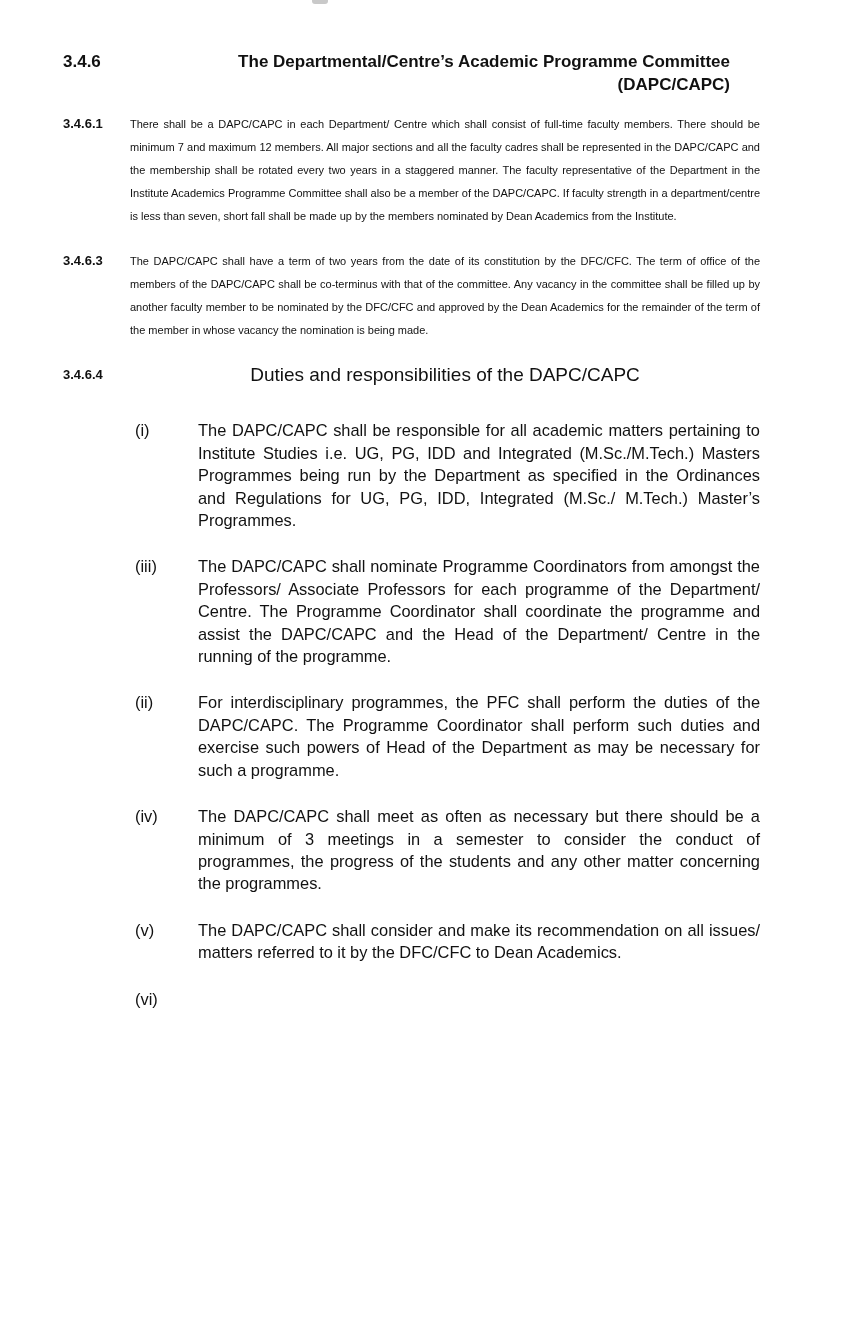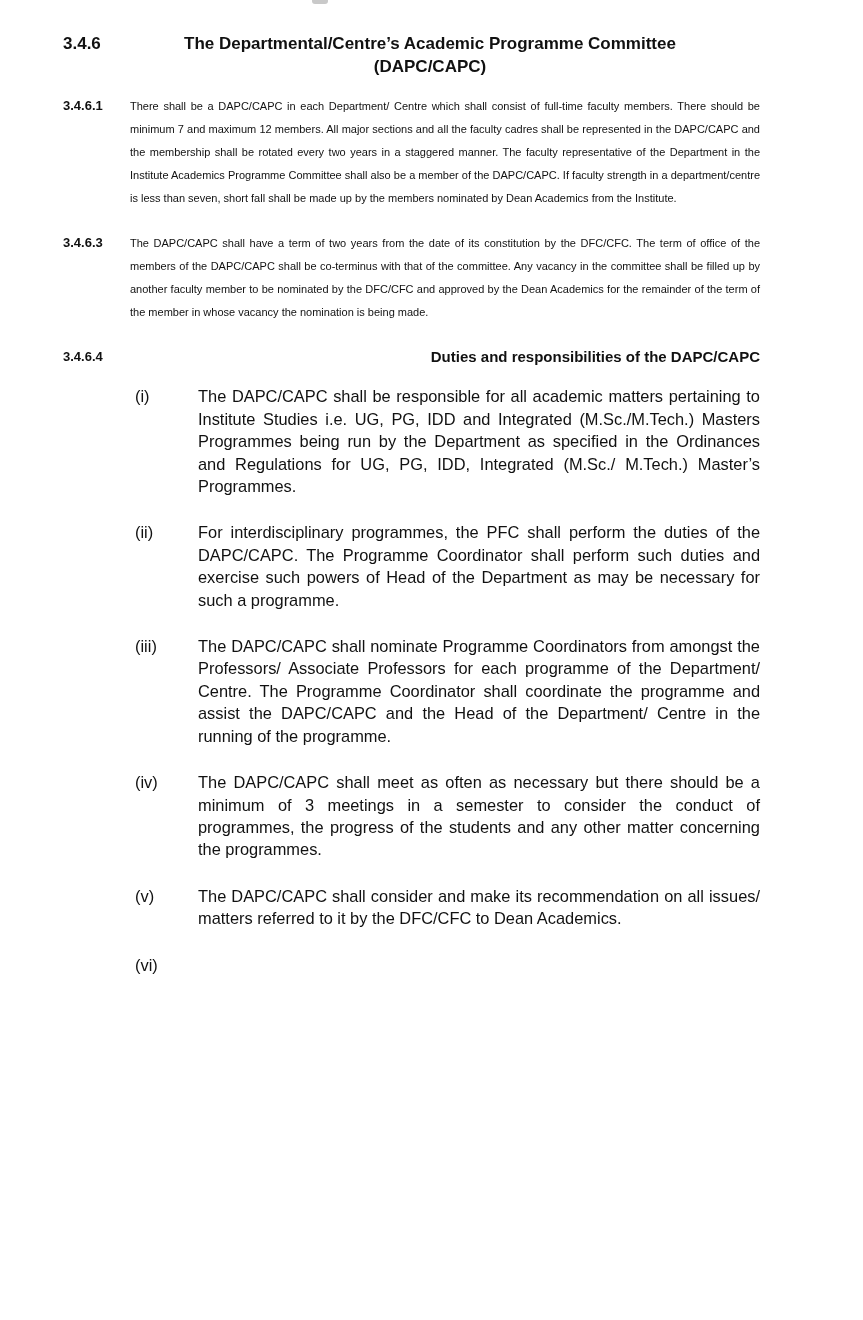--- a/index.html
+++ b/index.html
@@ -20,21 +20,21 @@
     position: absolute;
     left: 312px;
     top: 0;
     width: 16px;
     height: 4px;
     background: #c9c9c9;
     border-radius: 0 0 3px 3px;
   }
   .page {
     box-sizing: border-box;
-    padding: 32px 103px 0 63px;
+    padding: 50px 103px 0 63px;
   }
   .row {
     display: flex;
     align-items: flex-start;
   }
   .num-col {
     width: 67px;
     flex: 0 0 67px;
     font-weight: bold;
     font-size: 13px;
@@ -51,31 +51,31 @@
   .main-heading .num-col {
     font-size: 17px;
     line-height: 23px;
   }
   .main-heading .heading-text {
     width: 600px;
     flex: 0 0 600px;
     font-weight: bold;
     font-size: 17px;
     line-height: 23px;
-    text-align: center;
+    text-align: right;
   }
   .clause { margin-bottom: 22px; }
-  .duties-heading { margin-bottom: 17px; }
+  .duties-heading { margin-bottom: 33px; }
   .duties-heading .heading-text {
     width: 630px;
     flex: 0 0 630px;
-    font-weight: bold;
-    font-size: 15px;
+    font-weight: normal;
+    font-size: 19px;
     line-height: 22.4px;
-    text-align: right;
+    text-align: center;
   }
   .items { margin-left: 72px; }
   .item { margin-bottom: 24px; }
   .item .roman-col {
     width: 63px;
     flex: 0 0 63px;
     font-size: 16.4px;
     line-height: 22.4px;
     font-weight: normal;
   }
@@ -116,27 +116,27 @@
   </div>
 
   <div class="items">
 
     <div class="row item">
       <div class="roman-col">(i)</div>
       <div class="item-body">The DAPC/CAPC shall be responsible for all academic matters pertaining to Institute Studies i.e. UG, PG, IDD and Integrated (M.Sc./M.Tech.) Masters Programmes being run by the Department as specified in the Ordinances and Regulations for UG, PG, IDD, Integrated (M.Sc./ M.Tech.) Master’s Programmes.</div>
     </div>
 
     <div class="row item">
-      <div class="roman-col">(ii)</div>
-      <div class="item-body">For interdisciplinary programmes, the PFC shall perform the duties of the DAPC/CAPC. The Programme Coordinator shall perform such duties and exercise such powers of Head of the Department as may be necessary for such a programme.</div>
+      <div class="roman-col">(iii)</div>
+      <div class="item-body">The DAPC/CAPC shall nominate Programme Coordinators from amongst the Professors/ Associate Professors for each programme of the Department/ Centre. The Programme Coordinator shall coordinate the programme and assist the DAPC/CAPC and the Head of the Department/ Centre in the running of the programme.</div>
     </div>
 
     <div class="row item">
-      <div class="roman-col">(iii)</div>
-      <div class="item-body">The DAPC/CAPC shall nominate Programme Coordinators from amongst the Professors/ Associate Professors for each programme of the Department/ Centre. The Programme Coordinator shall coordinate the programme and assist the DAPC/CAPC and the Head of the Department/ Centre in the running of the programme.</div>
+      <div class="roman-col">(ii)</div>
+      <div class="item-body">For interdisciplinary programmes, the PFC shall perform the duties of the DAPC/CAPC. The Programme Coordinator shall perform such duties and exercise such powers of Head of the Department as may be necessary for such a programme.</div>
     </div>
 
     <div class="row item">
       <div class="roman-col">(iv)</div>
       <div class="item-body">The DAPC/CAPC shall meet as often as necessary but there should be a minimum of 3 meetings in a semester to consider the conduct of programmes, the progress of the students and any other matter concerning the programmes.</div>
     </div>
 
     <div class="row item">
       <div class="roman-col">(v)</div>
       <div class="item-body">The DAPC/CAPC shall consider and make its recommendation on all issues/ matters referred to it by the DFC/CFC to Dean Academics.</div>

